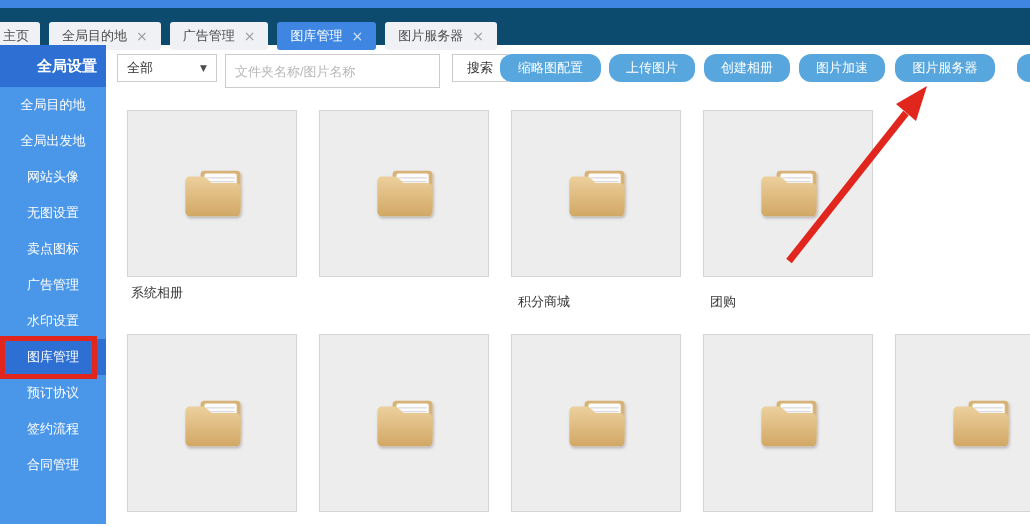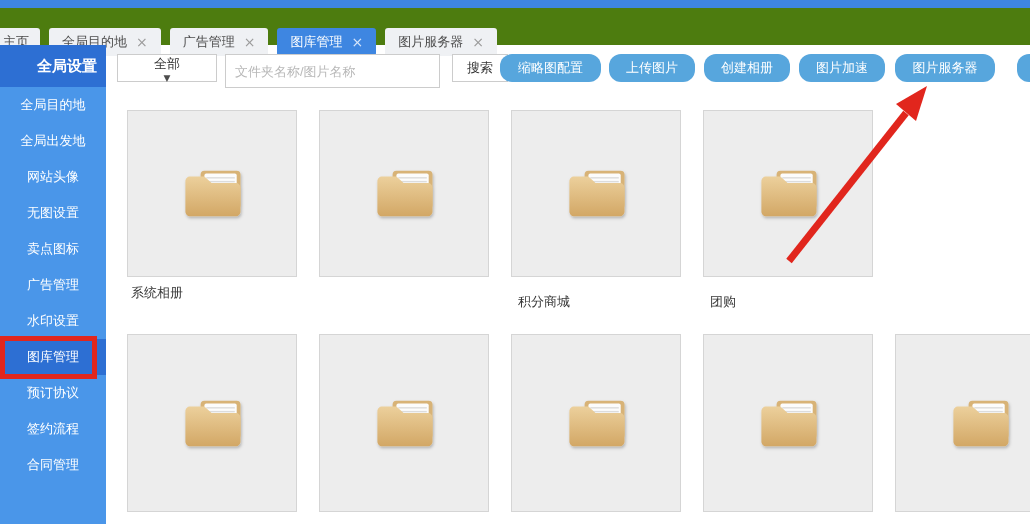--- a/index.html
+++ b/index.html
@@ -5,42 +5,42 @@
   html,body { margin:0; padding:0; }
   body {
     width:1030px; height:527px; overflow:hidden; position:relative;
     background:#ffffff;
     font-family:"DejaVu Sans","Liberation Sans",sans-serif;
   }
   
   .topstrip { position:absolute; top:0; left:0; width:1030px; height:8px;
     background:var(--primary-blue,#3e86e1); }
   .tabbar { position:absolute; top:8px; left:0; width:1030px; height:37px;
-    background:#4d7c0f; display:flex; align-items:flex-start; padding-top:20px; gap:9px; box-sizing:border-box; }
+    background:#0c4a6e; display:flex; align-items:flex-start; padding-top:14px; gap:9px; box-sizing:border-box; }
   .tab { height:28px; display:inline-flex; align-items:center; gap:9px; padding:0 13px;
     background:#eff1f4; border-radius:3px; font-size:13px; color:#4d4d4d; cursor:pointer; white-space:nowrap; }
   .tab.first { margin-left:-8px; padding:0 11px; }
   .tab.active { background:var(--primary-blue,#3e86e1); color:#fff; }
   .tab .close { font-size:14px; line-height:1; color:#9b9b9b; }
   .tab.active .close { color:#d9e7fb; }
   
   .sidebar { position:absolute; top:45px; left:0; width:106px; height:479px;
     background:var(--sidebar-blue,#4a96e9); color:#fff; }
   .sidebar-header { height:42px; line-height:42px; text-align:center; font-size:15px;
     font-weight:bold; background:var(--selected-blue,#2d6fd3); cursor:pointer;padding-left:28px; }
   .side-item { height:36px; line-height:36px; text-align:center; font-size:13px; cursor:pointer; }
   .side-item.selected { background:var(--selected-blue,#2d6fd3); }
   .red-box { position:absolute; left:0; top:336px; width:97px; height:43px;
     border:5px solid var(--annotation-red,#e1261d); box-sizing:border-box;
     pointer-events:none; z-index:40; }
   
   .dropdown { position:absolute; left:117px; top:54px; width:100px; height:28px;
     border:1px solid #cccccc; background:#fff; box-sizing:border-box;
     display:flex; align-items:center; justify-content:space-between;
-    padding:0 9px; font-size:13px; color:#333; cursor:pointer;flex-direction:column; }
+    padding:13px 9px; font-size:13px; color:#333; cursor:pointer; }
   .caret { font-size:9px; color:#4d4d4d; }
   .search-input { position:absolute; left:225px; top:54px; width:215px; height:28px;
     box-sizing:border-box; border:1px solid #cccccc; padding:16px 9px; font-size:13px;
     color:#333; outline:none; }
   .search-input::placeholder { color:#b8b8b8; }
   .search-btn { position:absolute; left:452px; top:54px; width:56px; height:28px;
     background:#fff; border:1px solid #cccccc; font-size:13px; color:#333;
     cursor:pointer; padding:0; font-family:inherit; }
   .action-btn { position:absolute; top:54px; height:28px; border:none; border-radius:12px;
     background:var(--action-button-blue,#57a6dd); color:#fff; font-size:13px;

